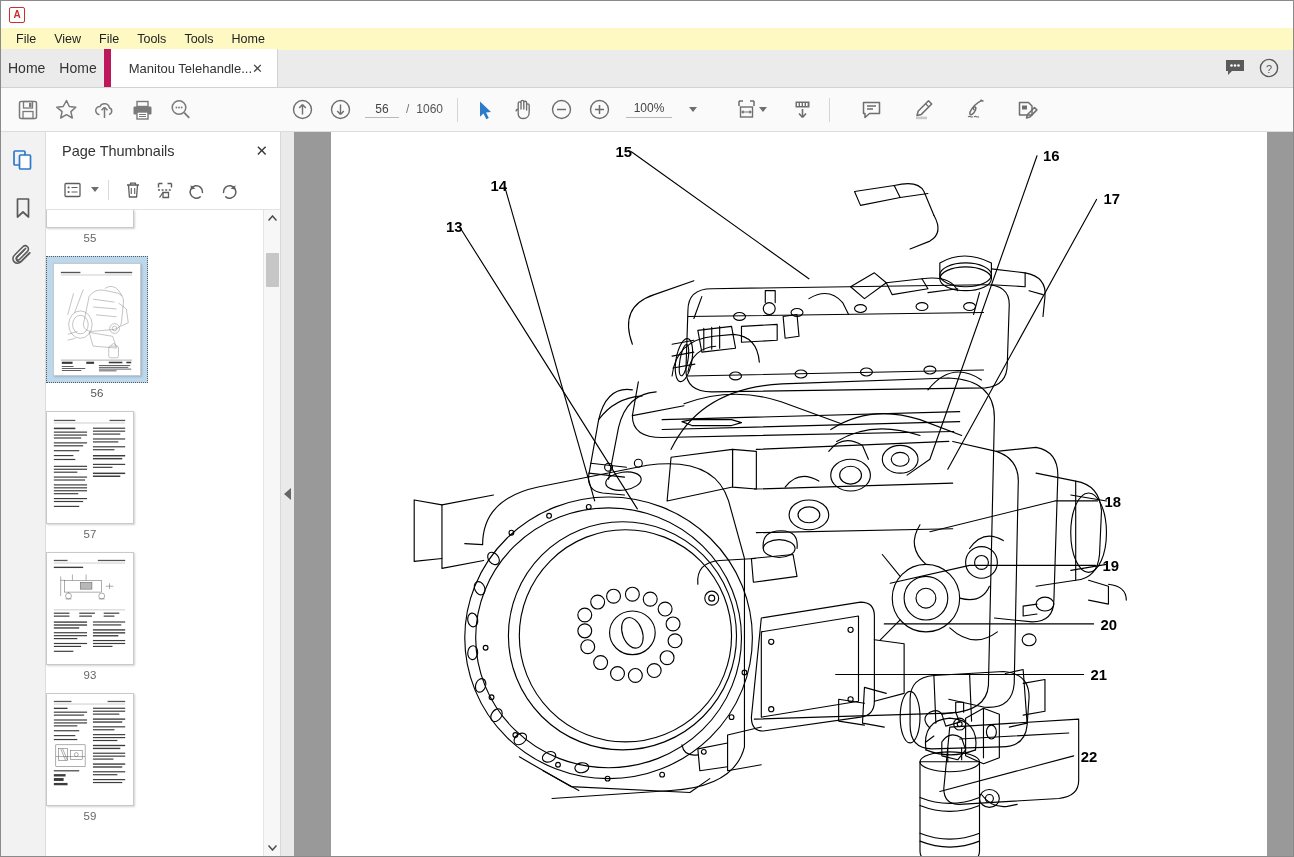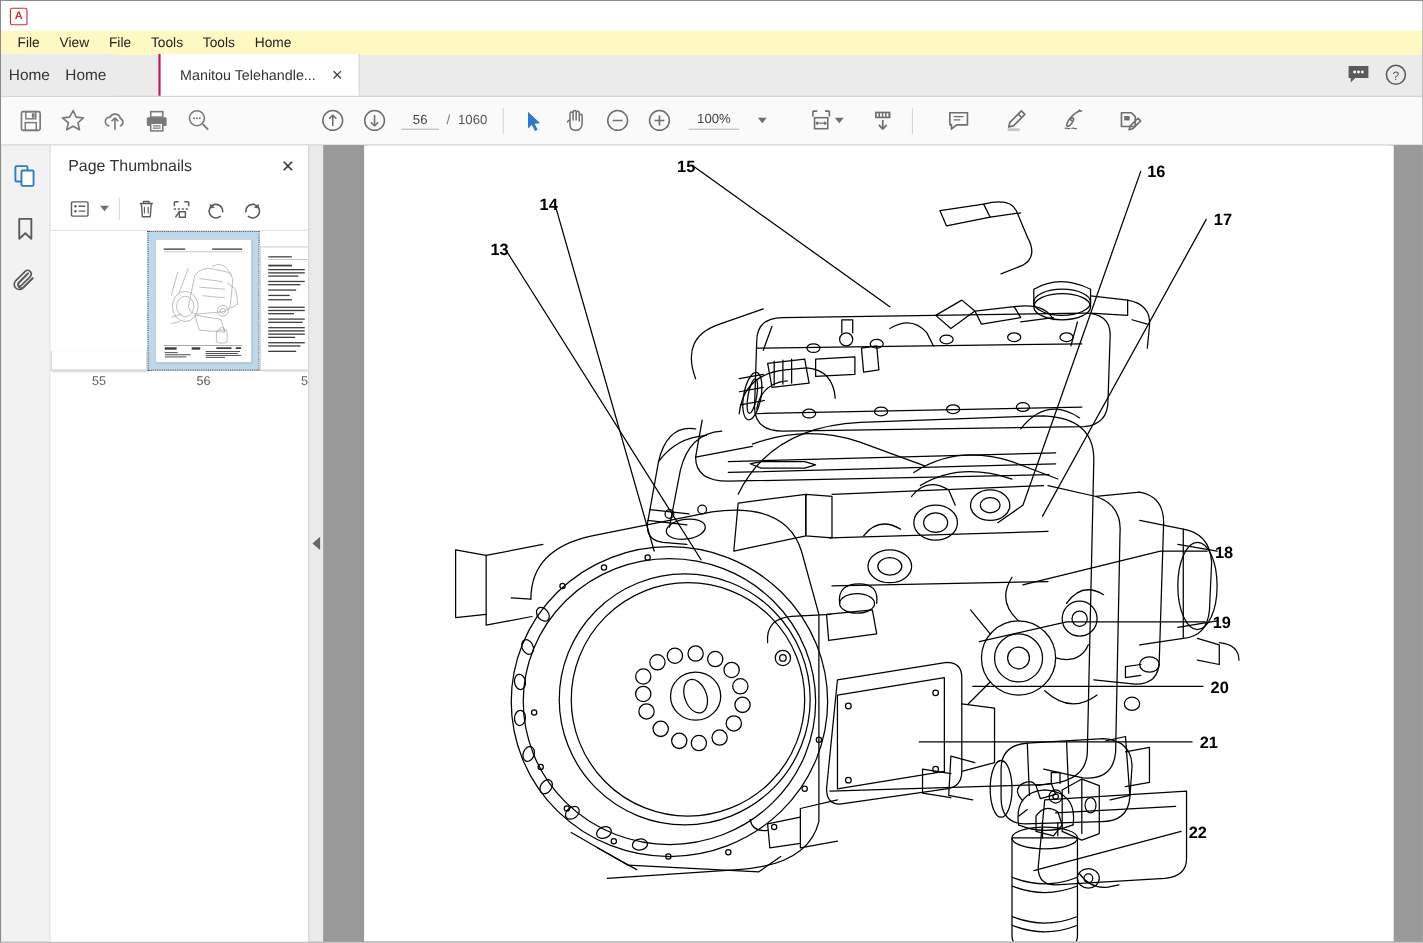--- a/index.html
+++ b/index.html
@@ -39,22 +39,22 @@
   .tabstrip {
     height: 38px; flex: 0 0 38px; background: #ebebeb; display: flex;
     align-items: flex-end; position: relative; border-bottom: 1px solid #d2d2d2;
   }
   .tab {
     height: 38px; display: flex; align-items: center; padding: 0 7px;
     font-size: 14px; color: #333; background: #ebebeb; cursor: default;
     white-space: nowrap;
   }
   .tab.doc {
-    background: #ffffff; border-left: 2px solid #be185d; border-right: 1px solid #d2d2d2;
-    padding: 0 14px 0 18px; gap: 14px; font-size: 13px; max-width: 200px; margin-left: 40px;
+    background: #ffffff; border-left: 7px solid #be185d; border-right: 1px solid #d2d2d2;
+    padding: 0 14px 0 18px; font-size: 13px; max-width: 200px;
   }
   .tab-close { font-size: 13px; color: #444; cursor: pointer; }
   .tabstrip-right {
     margin-left: auto; display: flex; align-items: center; gap: 14px;
     padding-right: 14px; height: 38px;
   }
   .tb-ico { color: #5a5a5a; display: flex; align-items: center; }
 
   
   .toolbar {
@@ -118,21 +118,21 @@
   .ttbtn { width: 30px; height: 28px; display: flex; align-items: center;
            justify-content: center; cursor: pointer; color: #5d5d5d; }
   .ttsep { width: 1px; height: 20px; background: #d9d9d9; margin: 0 7px; }
 
   .thumblist {
     flex: 1 1 auto; position: relative; overflow: hidden; background: #ffffff;
     display: flex;
   }
   .thumbscroll { flex: 1 1 auto; padding: 0; position: relative; }
   .thumb-wrap {
-    display: flex; flex-direction: row; align-items: flex-end; margin-top: 0px;
+    display: flex; flex-direction: column; align-items: flex-start; margin-top: 0px;
   }
   .thumb-item { display: flex; flex-direction: column; align-items: center;
                 margin-bottom: 12px; }
   .thumb-page {
     width: 88px; background: #ffffff; border: 1px solid #c9c9c9;
     box-shadow: 1px 1px 2px rgba(0,0,0,0.18); overflow: hidden; position: relative;
   }
   .thumb-item.selected .thumb-sel {
     padding: 6px; background: #bcd8ec; border: 1px dotted #5a5a5a;
   }

